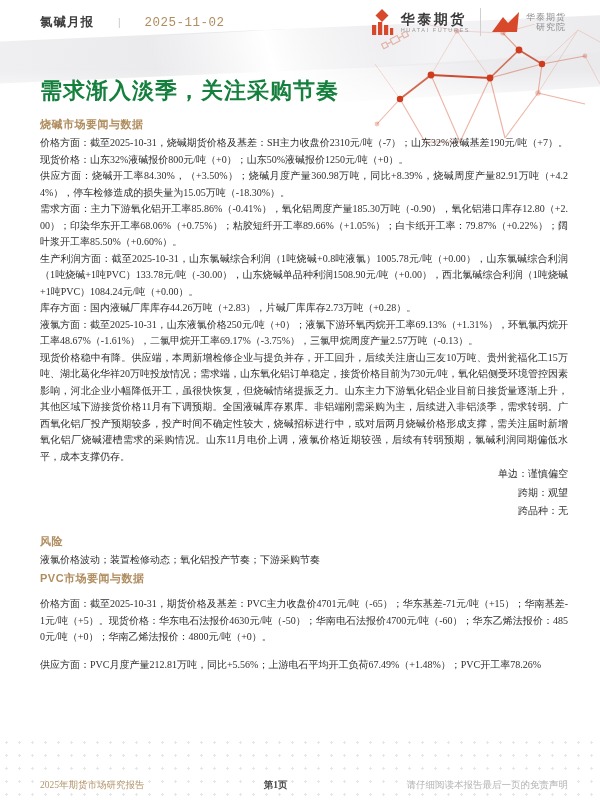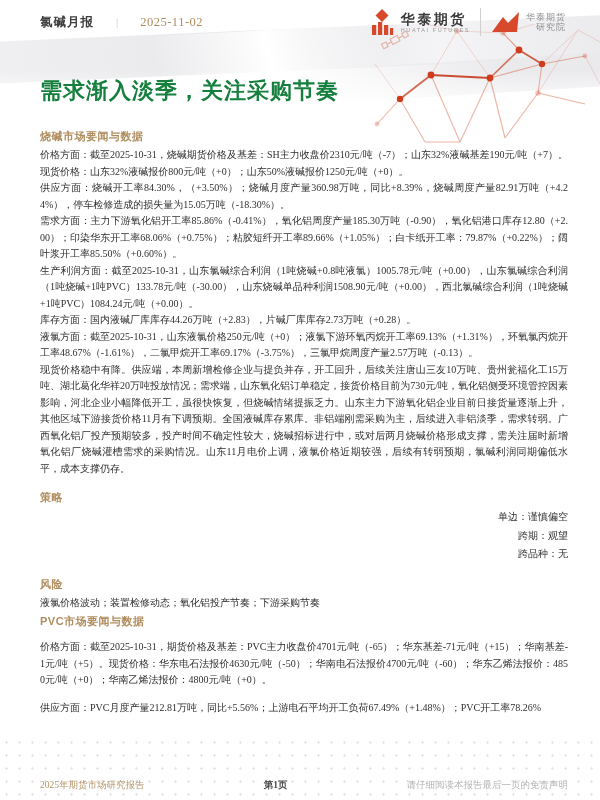--- a/index.html
+++ b/index.html
@@ -22,41 +22,41 @@
   .w4 { top:70px; left:-20px; width:660px; height:50px;
         background:linear-gradient(180deg, rgba(255,255,255,0) 0%, #ffffff 80%); }
 
   
   .constellation { position:absolute; top:24px; right:0; z-index:2; }
 
   
   .header { position:absolute; top:8px; left:40px; right:34px; z-index:5;
             display:flex; justify-content:space-between; align-items:flex-start; }
   .header-left { display:flex; align-items:baseline; gap:22px; padding-top:6px;
-                 font-family:Liberation Serif, serif; }
+                 font-family:Liberation Mono, monospace; }
   .report-type { font-size:12.5px; font-weight:bold; color:#3e3e3e; letter-spacing:1px; }
   .sep { font-size:11px; color:#c9c9c9; }
   .date { font-size:12.5px; color:#b08d5f; letter-spacing:.5px; }
   .header-right { display:flex; align-items:center; }
   .brand { display:flex; align-items:center; gap:6px; }
   .brand-text { font-family:"Liberation Sans", sans-serif; }
   .brand-cn { font-size:14px; font-weight:bold; color:#3b3b3b; letter-spacing:2.5px; line-height:16px; }
   .brand-en { font-size:5.5px; color:#9a9a9a; letter-spacing:1.6px; line-height:7px; }
   .logo-divider { width:1px; height:28px; background:#cfcfcf; margin:0 10px; }
   .institute { display:flex; align-items:center; gap:5px; }
   .institute-text { font-family:"Liberation Sans", sans-serif; font-size:9px; color:#8d8d8d;
                     line-height:10.5px; text-align:right; letter-spacing:1px; }
 
   
   .title { position:absolute; top:76px; left:40px; margin:0; z-index:5;
            font-family:"Liberation Sans", sans-serif; font-size:22px; font-weight:bold;
            color:#15803d; letter-spacing:1px; }
 
   
-  .content { position:absolute; top:130px; left:40px; right:32px; z-index:3; }
+  .content { position:absolute; top:118px; left:40px; right:32px; z-index:3; }
   .sec { margin:14px 0 4px; font-family:"Liberation Sans", sans-serif;
          font-size:11px; line-height:13px; font-weight:bold; color:#b08d5f; letter-spacing:.5px; }
   .sec.first { margin-top:0; }
   .sec.pvc { margin-top:4px; }
   .content p { margin:0; font-size:10px; line-height:16.5px; color:#2f2f2f;
                text-align:justify; word-break:break-all; }
   .content p.line { line-height:18.5px; text-align:right; }
   .content p.gap { margin-top:11px; }
 
   
@@ -178,21 +178,20 @@
     <h2 class="sec first">烧碱市场要闻与数据</h2>
     <p>价格方面：截至2025-10-31，烧碱期货价格及基差：SH主力收盘价2310元/吨（-7）；山东32%液碱基差190元/吨（+7）。现货价格：山东32%液碱报价800元/吨（+0）；山东50%液碱报价1250元/吨（+0）。</p>
     <p>供应方面：烧碱开工率84.30%，（+3.50%）；烧碱月度产量360.98万吨，同比+8.39%，烧碱周度产量82.91万吨（+4.24%），停车检修造成的损失量为15.05万吨（-18.30%）。</p>
     <p>需求方面：主力下游氧化铝开工率85.86%（-0.41%），氧化铝周度产量185.30万吨（-0.90），氧化铝港口库存12.80（+2.00）；印染华东开工率68.06%（+0.75%）；粘胶短纤开工率89.66%（+1.05%）；白卡纸开工率：79.87%（+0.22%）；阔叶浆开工率85.50%（+0.60%）。</p>
     <p>生产利润方面：截至2025-10-31，山东氯碱综合利润（1吨烧碱+0.8吨液氯）1005.78元/吨（+0.00），山东氯碱综合利润（1吨烧碱+1吨PVC）133.78元/吨（-30.00），山东烧碱单品种利润1508.90元/吨（+0.00），西北氯碱综合利润（1吨烧碱+1吨PVC）1084.24元/吨（+0.00）。</p>
     <p>库存方面：国内液碱厂库库存44.26万吨（+2.83），片碱厂库库存2.73万吨（+0.28）。</p>
     <p>液氯方面：截至2025-10-31，山东液氯价格250元/吨（+0）；液氯下游环氧丙烷开工率69.13%（+1.31%），环氧氯丙烷开工率48.67%（-1.61%），二氯甲烷开工率69.17%（-3.75%），三氯甲烷周度产量2.57万吨（-0.13）。</p>
 
     <p>现货价格稳中有降。供应端，本周新增检修企业与提负并存，开工回升，后续关注唐山三友10万吨、贵州瓮福化工15万吨、湖北葛化华祥20万吨投放情况；需求端，山东氧化铝订单稳定，接货价格目前为730元/吨，氧化铝侧受环境管控因素影响，河北企业小幅降低开工，虽很快恢复，但烧碱情绪提振乏力。山东主力下游氧化铝企业目前日接货量逐渐上升，其他区域下游接货价格11月有下调预期。全国液碱库存累库。非铝端刚需采购为主，后续进入非铝淡季，需求转弱。广西氧化铝厂投产预期较多，投产时间不确定性较大，烧碱招标进行中，或对后两月烧碱价格形成支撑，需关注届时新增氧化铝厂烧碱灌槽需求的采购情况。山东11月电价上调，液氯价格近期较强，后续有转弱预期，氯碱利润同期偏低水平，成本支撑仍存。</p>
 
-    <h2 class="sec">策略</h2>
     <p class="line">单边：谨慎偏空</p>
     <p class="line">跨期：观望</p>
     <p class="line">跨品种：无</p>
 
     <h2 class="sec">风险</h2>
     <p>液氯价格波动；装置检修动态；氧化铝投产节奏；下游采购节奏</p>
 
     <h2 class="sec pvc">PVC市场要闻与数据</h2>
     <p class="gap">价格方面：截至2025-10-31，期货价格及基差：PVC主力收盘价4701元/吨（-65）；华东基差-71元/吨（+15）；华南基差-1元/吨（+5）。现货价格：华东电石法报价4630元/吨（-50）；华南电石法报价4700元/吨（-60）；华东乙烯法报价：4850元/吨（+0）；华南乙烯法报价：4800元/吨（+0）。</p>
     <p class="gap">供应方面：PVC月度产量212.81万吨，同比+5.56%；上游电石平均开工负荷67.49%（+1.48%）；PVC开工率78.26%</p>

